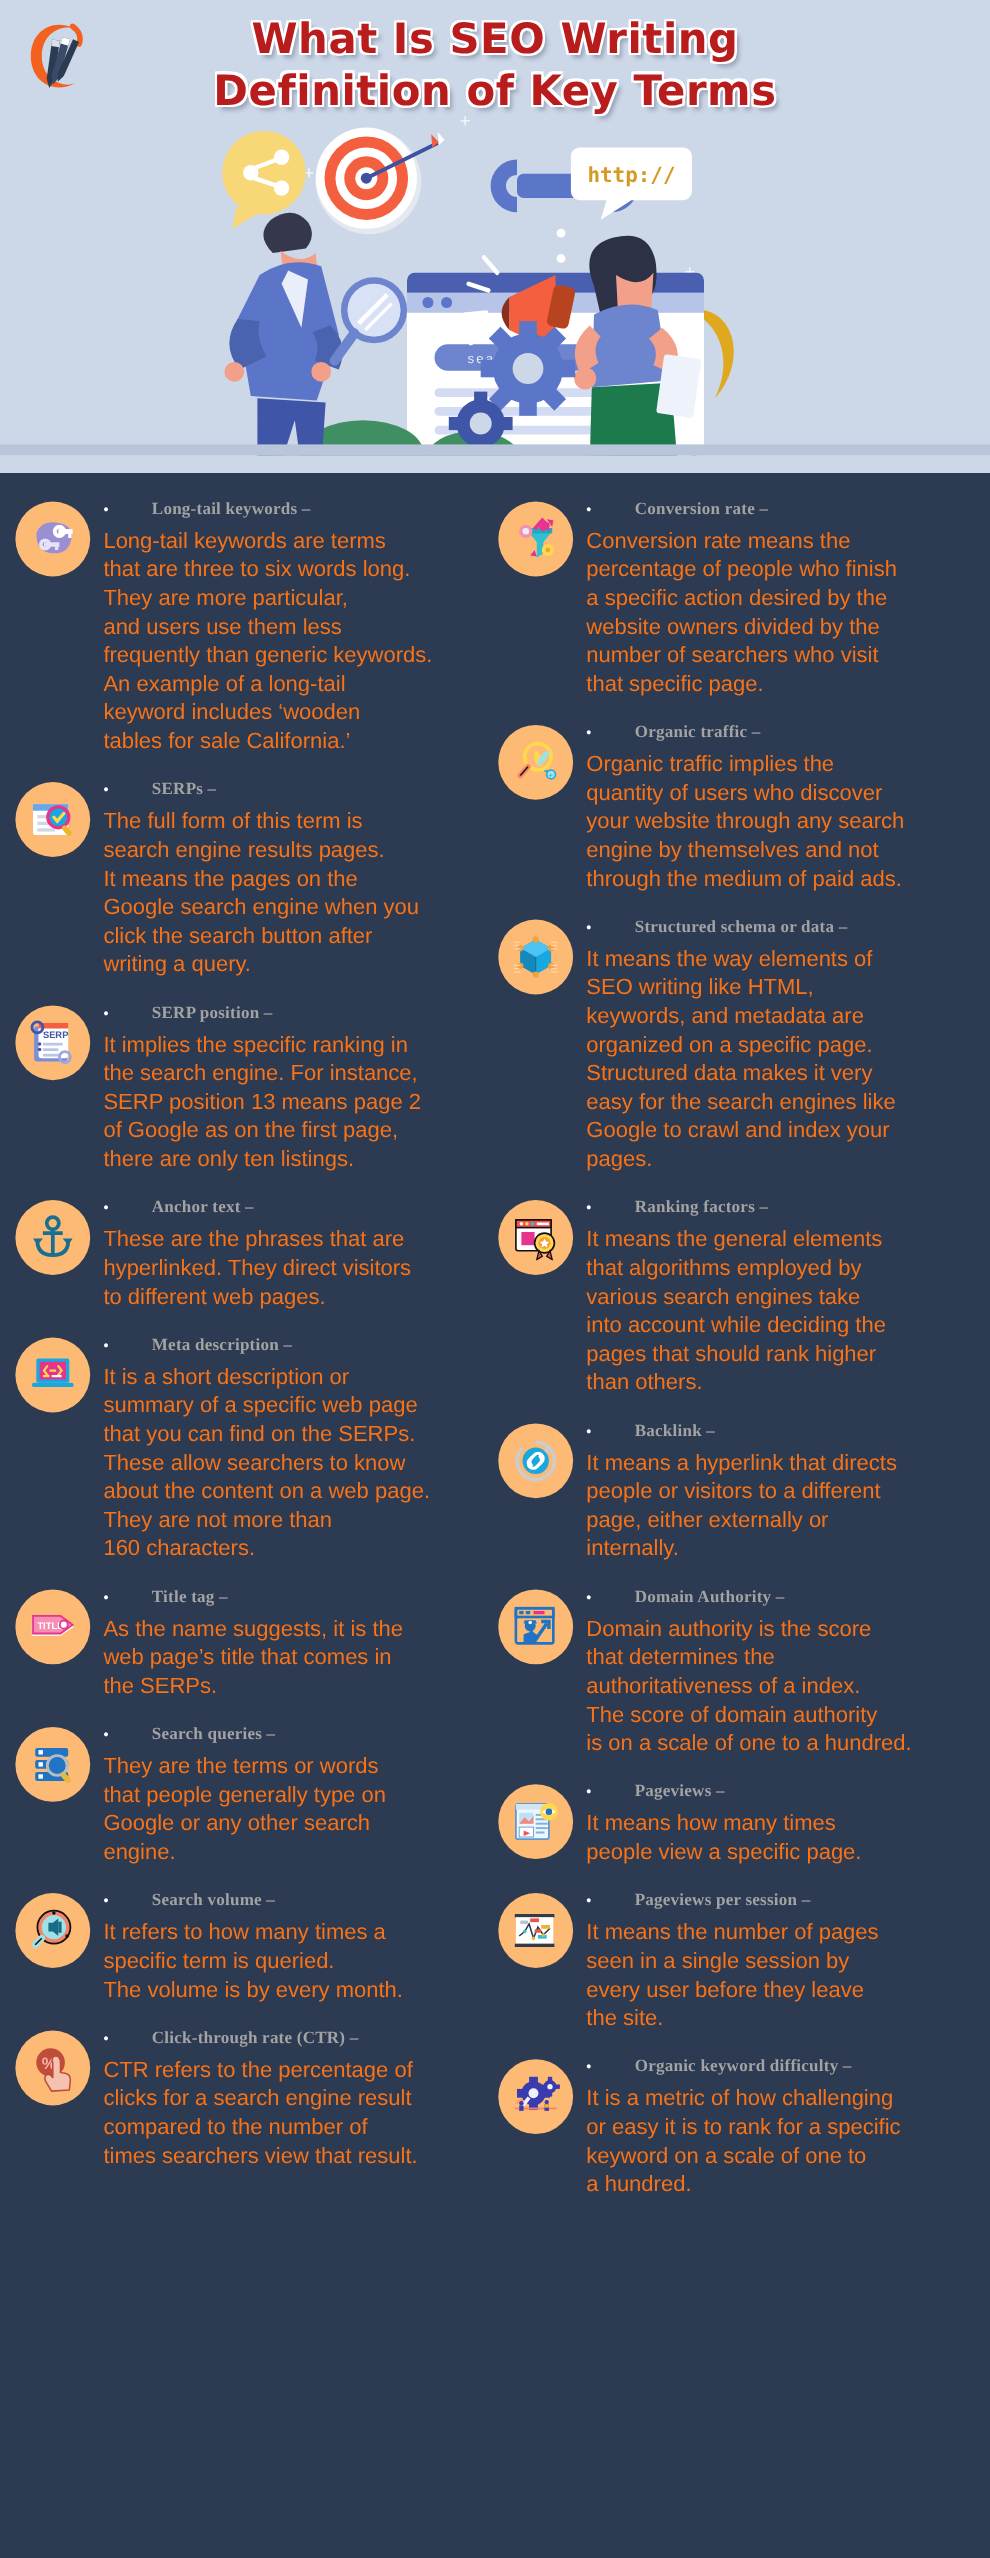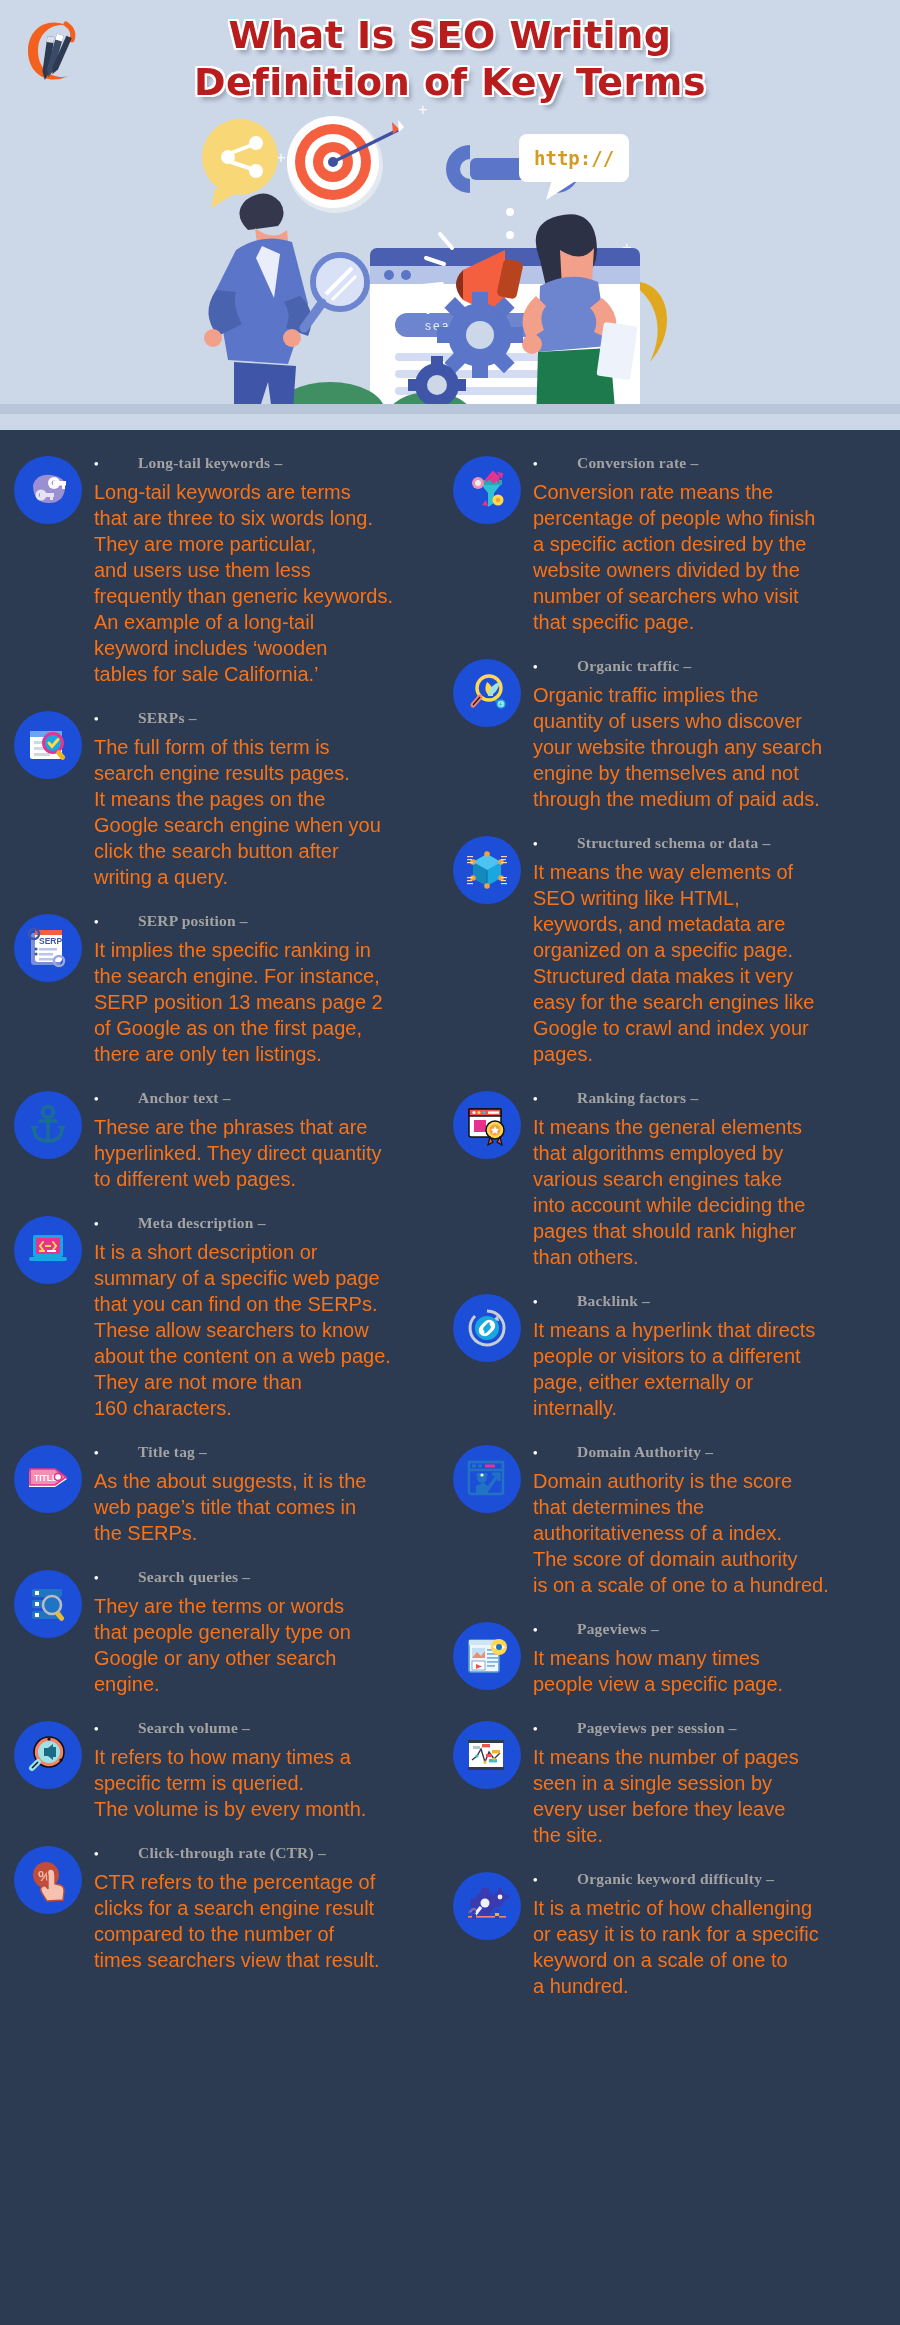--- a/index.html
+++ b/index.html
@@ -62,21 +62,21 @@
 
   .entry {
     display: flex;
     align-items: flex-start;
     margin-bottom: 20px;
   }
   .badge {
     flex: 0 0 auto;
     width: 68px; height: 68px;
     border-radius: 50%;
-    background: #1d4ed8;
+    background: #fdba74;
     margin-right: 12px;
     margin-top: 4px;
     display: flex;
     align-items: center;
     justify-content: center;
     overflow: hidden;
   }
   .badge svg { display: block; }
   .etext { flex: 1 1 auto; padding-top: 2px; }
   .ehead {
@@ -360,21 +360,21 @@
             <line x1="21" y1="13" x2="21" y2="36" stroke="#1a6e91" stroke-width="3.4"></line>
             <line x1="12" y1="17" x2="30" y2="17" stroke="#1a6e91" stroke-width="3.4"></line>
             <path d="M7 24 q0 13 14 13 q14 0 14 -13" fill="none" stroke="#1a6e91" stroke-width="3.4"></path>
             <path d="M3 22 l4 6 l5 -6 Z" fill="#1a6e91"></path>
             <path d="M30 22 l5 6 l4 -6 Z" fill="#1a6e91"></path>
           </svg>
         </div>
         <div class="etext">
           <div class="ehead"><span class="bullet"></span><span>Anchor text –</span></div>
           <div class="ebody">These are the phrases that are
-hyperlinked. They direct quantity
+hyperlinked. They direct visitors
 to different web pages.</div>
         </div>
       </div>
 
       <div class="entry">
         <div class="badge">
           <svg width="46" height="40" viewBox="0 0 46 40">
             <rect x="8" y="5" width="30" height="22" rx="2" fill="#19a7e0"></rect>
             <rect x="11" y="8" width="24" height="16" fill="#e5338e"></rect>
             <path d="M18 12 l-3 4 l3 4" stroke="#ffd84d" stroke-width="2" fill="none" stroke-linecap="round"></path>
@@ -401,21 +401,21 @@
         <div class="badge">
           <svg width="46" height="34" viewBox="0 0 46 34">
             <path d="M4 9 h26 l12 8 l-12 8 h-26 Z" fill="#fff"></path>
             <path d="M5 7 h25 l11 8 l-11 8 h-25 Z" fill="#f48fb1" stroke="#e5338e" stroke-width="1.6"></path>
             <text x="9" y="19" font-family="'Liberation Sans', sans-serif" font-size="8.5" font-weight="bold" fill="#fff">TITLE</text>
             <circle cx="33" cy="15" r="3.6" fill="#fff" stroke="#e5338e" stroke-width="1.6"></circle>
           </svg>
         </div>
         <div class="etext">
           <div class="ehead"><span class="bullet"></span><span>Title tag –</span></div>
-          <div class="ebody">As the about suggests, it is the
+          <div class="ebody">As the name suggests, it is the
 web page’s title that comes in
 the SERPs.</div>
         </div>
       </div>
 
       <div class="entry">
         <div class="badge">
           <svg width="42" height="42" viewBox="0 0 42 42">
             <rect x="5" y="6" width="30" height="8" rx="2" fill="#2173c4"></rect>
             <rect x="5" y="17" width="30" height="8" rx="2" fill="#2173c4"></rect>

